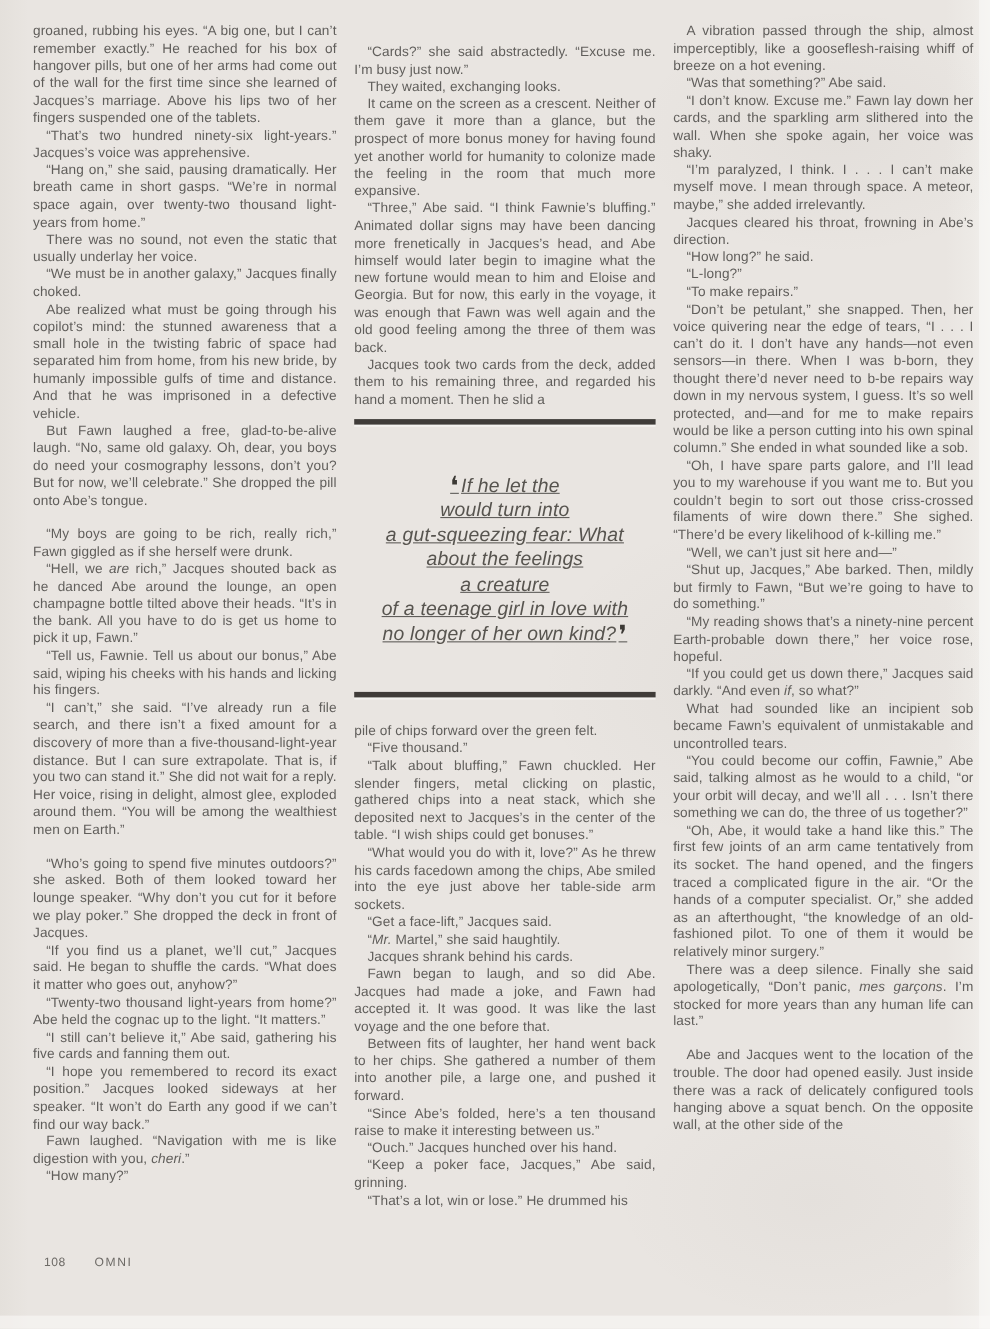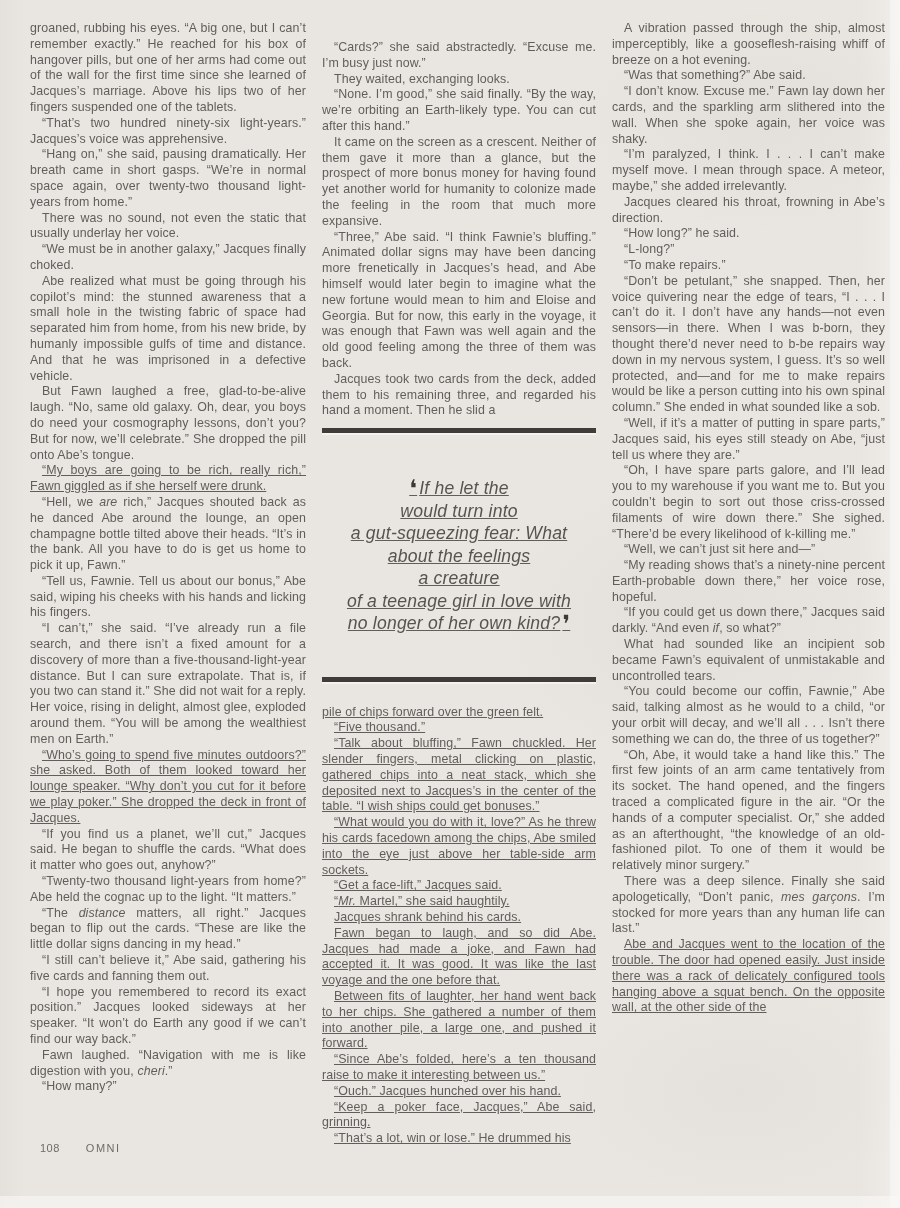--- a/index.html
+++ b/index.html
@@ -25,37 +25,37 @@
     font-size:12.4px;line-height:15.8px;color:#605e5b;
     letter-spacing:0.1px;
     text-align:justify;
     hyphens:auto;-webkit-hyphens:auto;
   }
   #col1{left:30px;}
   #col2{left:322px;width:274px;margin-top:19px;}
   #col3{left:612px;width:273px;}
   .para{margin:0;text-align:justify;}
   .para.ind{text-indent:12px;}
-  .para.gap{text-decoration:underline;}
+  .para.gap{margin-top:15px;}
   .para i{font-style:italic;}
   .pull-quote{margin:9px 0 0 0;}
   .pq-rule{height:5px;background:#403c39;box-shadow:0 2px 0 rgba(252,251,250,.6);}
   .pq-body{margin:44px 0 42px 0;text-decoration:underline;}
   .pq-line{
     text-align:center;font-style:italic;
     font-size:17.6px;line-height:22.5px;color:#57544f;
     letter-spacing:0.2px;
   }
   .pq-mark{
     font-style:normal;font-family:"DejaVu Sans",sans-serif;
     font-size:24px;color:#3d3a36;line-height:0;vertical-align:-3px;
   }
   .pq-mark.open{margin-right:2px;}
   .pq-mark.close{margin-left:2px;}
-  #col2b{margin-top:23px;text-decoration:underline;}
+  #col2b{margin-top:23px;}
   .footer{
     position:absolute;left:40px;top:1142px;
     font-size:11px;color:#6e6b67;letter-spacing:0.5px;
   }
   .footer .mag{margin-left:26px;letter-spacing:1.5px;}
 </style>
 </head>
 <body>
 
 <div class="page">
@@ -68,32 +68,30 @@
       <p class="para ind">“We must be in another galaxy,” Jacques finally choked.</p>
       <p class="para ind">Abe realized what must be going through his copilot’s mind: the stunned awareness that a small hole in the twisting fabric of space had separated him from home, from his new bride, by humanly impossible gulfs of time and distance. And that he was imprisoned in a defective vehicle.</p>
       <p class="para ind">But Fawn laughed a free, glad-to-be-alive laugh. “No, same old galaxy. Oh, dear, you boys do need your cosmography lessons, don’t you? But for now, we’ll celebrate.” She dropped the pill onto Abe’s tongue.</p>
       <p class="para ind gap">“My boys are going to be rich, really rich,” Fawn giggled as if she herself were drunk.</p>
       <p class="para ind">“Hell, we <i>are</i> rich,” Jacques shouted back as he danced Abe around the lounge, an open champagne bottle tilted above their heads. “It’s in the bank. All you have to do is get us home to pick it up, Fawn.”</p>
       <p class="para ind">“Tell us, Fawnie. Tell us about our bonus,” Abe said, wiping his cheeks with his hands and licking his fingers.</p>
       <p class="para ind">“I can’t,” she said. “I’ve already run a file search, and there isn’t a fixed amount for a discovery of more than a five-thousand-light-year distance. But I can sure extrapolate. That is, if you two can stand it.” She did not wait for a reply. Her voice, rising in delight, almost glee, exploded around them. “You will be among the wealthiest men on Earth.”</p>
       <p class="para ind gap">“Who’s going to spend five minutes outdoors?” she asked. Both of them looked toward her lounge speaker. “Why don’t you cut for it before we play poker.” She dropped the deck in front of Jacques.</p>
       <p class="para ind">“If you find us a planet, we’ll cut,” Jacques said. He began to shuffle the cards. “What does it matter who goes out, anyhow?”</p>
       <p class="para ind">“Twenty-two thousand light-years from home?” Abe held the cognac up to the light. “It matters.”</p>
-      <p class="para ind">“The <i>distance</i> matters, all right.” Jacques began to flip out the cards. “These are like the little dollar signs dancing in my head.”</p>
       <p class="para ind">“I still can’t believe it,” Abe said, gathering his five cards and fanning them out.</p>
       <p class="para ind">“I hope you remembered to record its exact position.” Jacques looked sideways at her speaker. “It won’t do Earth any good if we can’t find our way back.”</p>
       <p class="para ind">Fawn laughed. “Navigation with me is like digestion with you, <i>cheri</i>.”</p>
       <p class="para ind">“How many?”</p>
     </div>
 
   <div class="col" id="col2">
     <div id="col2a">
         <p class="para ind">“Cards?” she said abstractedly. “Excuse me. I’m busy just now.”</p>
         <p class="para ind">They waited, exchanging looks.</p>
-        <p class="para ind">“None. I’m good,” she said finally. “By the way, we’re orbiting an Earth-likely type. You can cut after this hand.”</p>
         <p class="para ind">It came on the screen as a crescent. Neither of them gave it more than a glance, but the prospect of more bonus money for having found yet another world for humanity to colonize made the feeling in the room that much more expansive.</p>
         <p class="para ind">“Three,” Abe said. “I think Fawnie’s bluffing.” Animated dollar signs may have been dancing more frenetically in Jacques’s head, and Abe himself would later begin to imagine what the new fortune would mean to him and Eloise and Georgia. But for now, this early in the voyage, it was enough that Fawn was well again and the old good feeling among the three of them was back.</p>
         <p class="para ind">Jacques took two cards from the deck, added them to his remaining three, and regarded his hand a moment. Then he slid a</p>
       </div>
     <div class="pull-quote">
       <div class="pq-rule"></div>
       <div class="pq-body" id="pq-lines">
           <div class="pq-line"><span class="pq-mark open">❛</span>If he let the</div>
           <div class="pq-line">would turn into</div>
           <div class="pq-line">a gut-squeezing fear: What</div>
@@ -124,23 +122,23 @@
   <div class="col" id="col3">
       <p class="para ind">A vibration passed through the ship, almost imperceptibly, like a gooseflesh-raising whiff of breeze on a hot evening.</p>
       <p class="para ind">“Was that something?” Abe said.</p>
       <p class="para ind">“I don’t know. Excuse me.” Fawn lay down her cards, and the sparkling arm slithered into the wall. When she spoke again, her voice was shaky.</p>
       <p class="para ind">“I’m paralyzed, I think. I . . . I can’t make myself move. I mean through space. A meteor, maybe,” she added irrelevantly.</p>
       <p class="para ind">Jacques cleared his throat, frowning in Abe’s direction.</p>
       <p class="para ind">“How long?” he said.</p>
       <p class="para ind">“L-long?”</p>
       <p class="para ind">“To make repairs.”</p>
       <p class="para ind">“Don’t be petulant,” she snapped. Then, her voice quivering near the edge of tears, “I . . . I can’t do it. I don’t have any hands—not even sensors—in there. When I was b-born, they thought there’d never need to b-be repairs way down in my nervous system, I guess. It’s so well protected, and—and for me to make repairs would be like a person cutting into his own spinal column.” She ended in what sounded like a sob.</p>
-      <p class="para ind">“Well, if it’s a matter of putting in spare parts,” Jacques said, his eyes still steady on Abe, “just tell us where they are.”</p>
       <p class="para ind">“Oh, I have spare parts galore, and I’ll lead you to my warehouse if you want me to. But you couldn’t begin to sort out those criss-crossed filaments of wire down there.” She sighed. “There’d be every likelihood of k-killing me.”</p>
       <p class="para ind">“Well, we can’t just sit here and—”</p>
+      <p class="para ind">“Shut up, Jacques,” Abe barked. Then, mildly but firmly to Fawn, “But we’re going to have to do something.”</p>
       <p class="para ind">“My reading shows that’s a ninety-nine percent Earth-probable down there,” her voice rose, hopeful.</p>
       <p class="para ind">“If you could get us down there,” Jacques said darkly. “And even <i>if</i>, so what?”</p>
       <p class="para ind">What had sounded like an incipient sob became Fawn’s equivalent of unmistakable and uncontrolled tears.</p>
       <p class="para ind">“You could become our coffin, Fawnie,” Abe said, talking almost as he would to a child, “or your orbit will decay, and we’ll all . . . Isn’t there something we can do, the three of us together?”</p>
       <p class="para ind">“Oh, Abe, it would take a hand like this.” The first few joints of an arm came tentatively from its socket. The hand opened, and the fingers traced a complicated figure in the air. “Or the hands of a computer specialist. Or,” she added as an afterthought, “the knowledge of an old-fashioned pilot. To one of them it would be relatively minor surgery.”</p>
       <p class="para ind">There was a deep silence. Finally she said apologetically, “Don’t panic, <i>mes garçons</i>. I’m stocked for more years than any human life can last.”</p>
       <p class="para ind gap">Abe and Jacques went to the location of the trouble. The door had opened easily. Just inside there was a rack of delicately configured tools hanging above a squat bench. On the opposite wall, at the other side of the</p>
     </div>
 
   <div class="footer">

